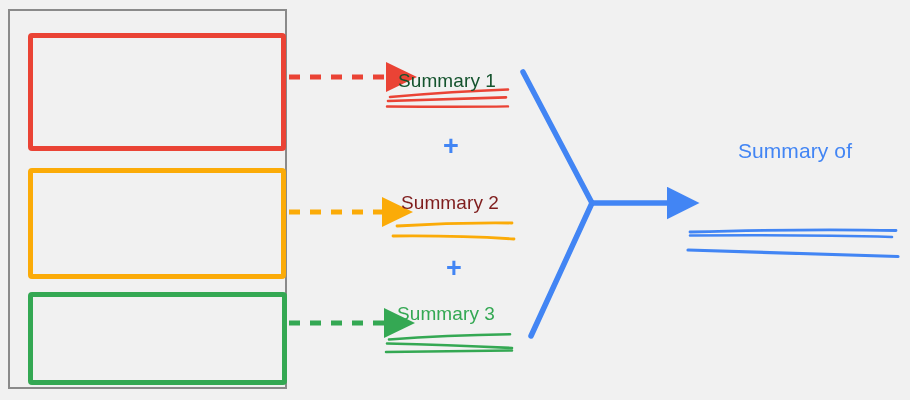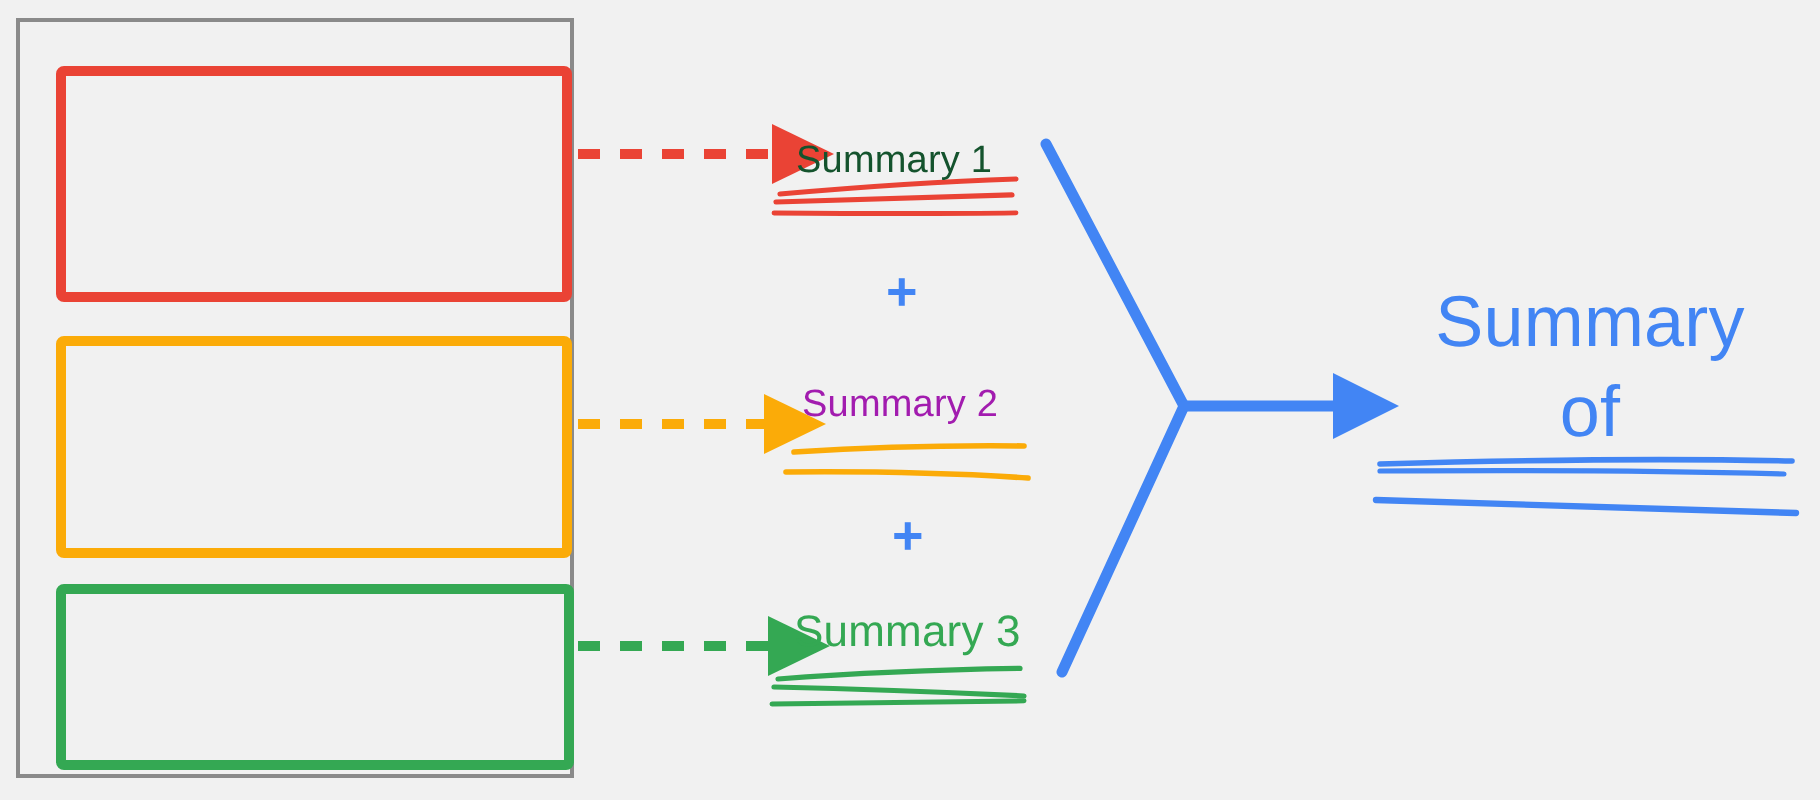--- a/index.html
+++ b/index.html
@@ -41,25 +41,25 @@
   .box-orange { left: 18px; top: 157px; width: 258px; height: 111px; border: 5px solid #fbab08; }
   .box-green  { left: 18px; top: 281px; width: 259px; height: 93px;  border: 5px solid #34a853; }
 
   .label {
     position: absolute;
     white-space: nowrap;
     font-weight: 500;
     letter-spacing: 0.1px;
   }
   .label-red    { color: #14532d; font-size: 19px; left: 398px; top: 58px; margin-top: 12px; }
-  .label-orange { color: #a21caf; font-size: 19px; left: 401px; top: 192px; }
-  .label-green  { color: #34a853; font-size: 22px; left: 397px; top: 303px; }
+  .label-orange { color: #7f1d1d; font-size: 19px; left: 401px; top: 192px; }
+  .label-green  { color: #34a853; font-size: 19px; left: 397px; top: 303px; }
   .label-final  {
     color: #4285f4;
-    font-size: 36px;
+    font-size: 21px;
     left: 705px;
     top: 138px;
     text-align: center;
     width: 180px;
     line-height: 1.25;
     white-space: normal;
   }
   .plus {
     position: absolute;
     color: #4285f4;

